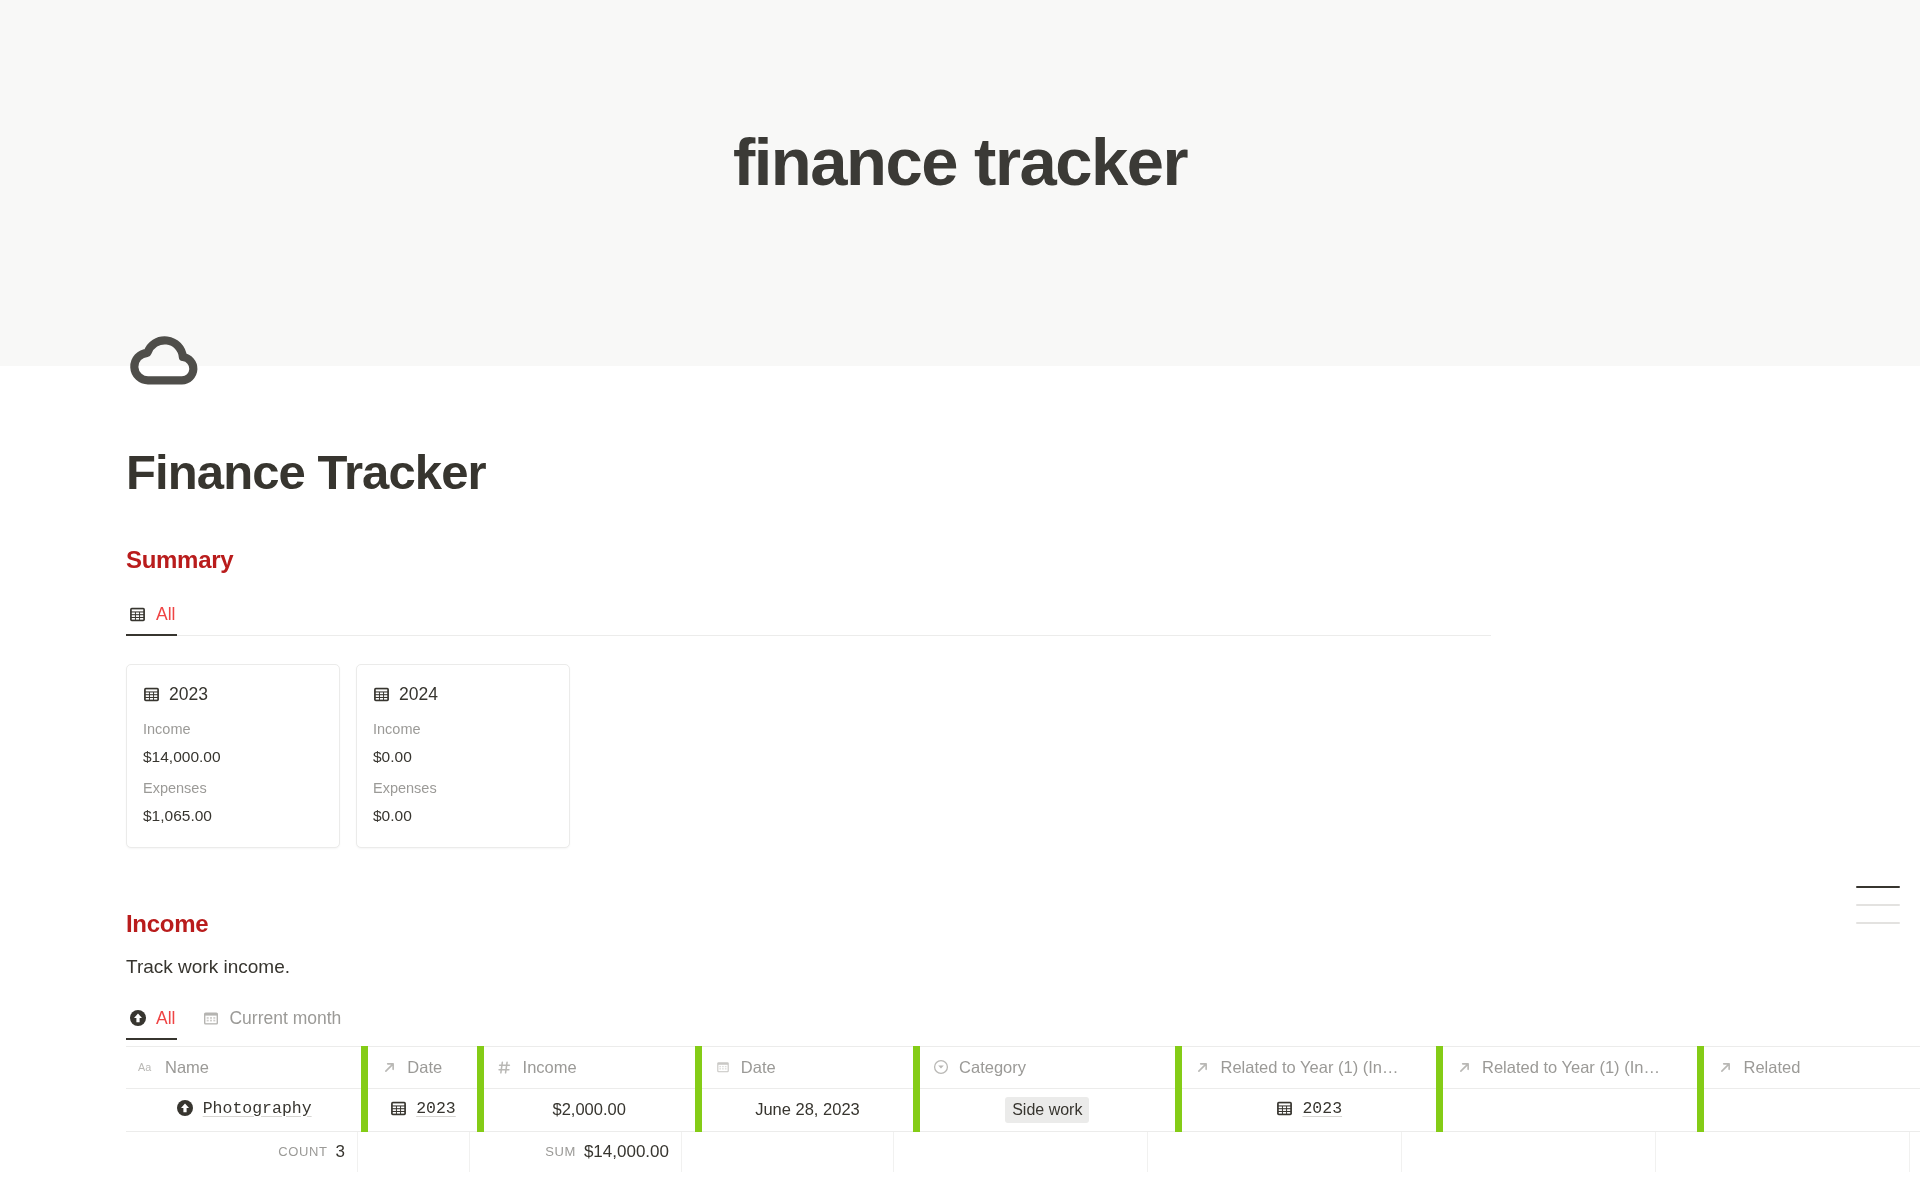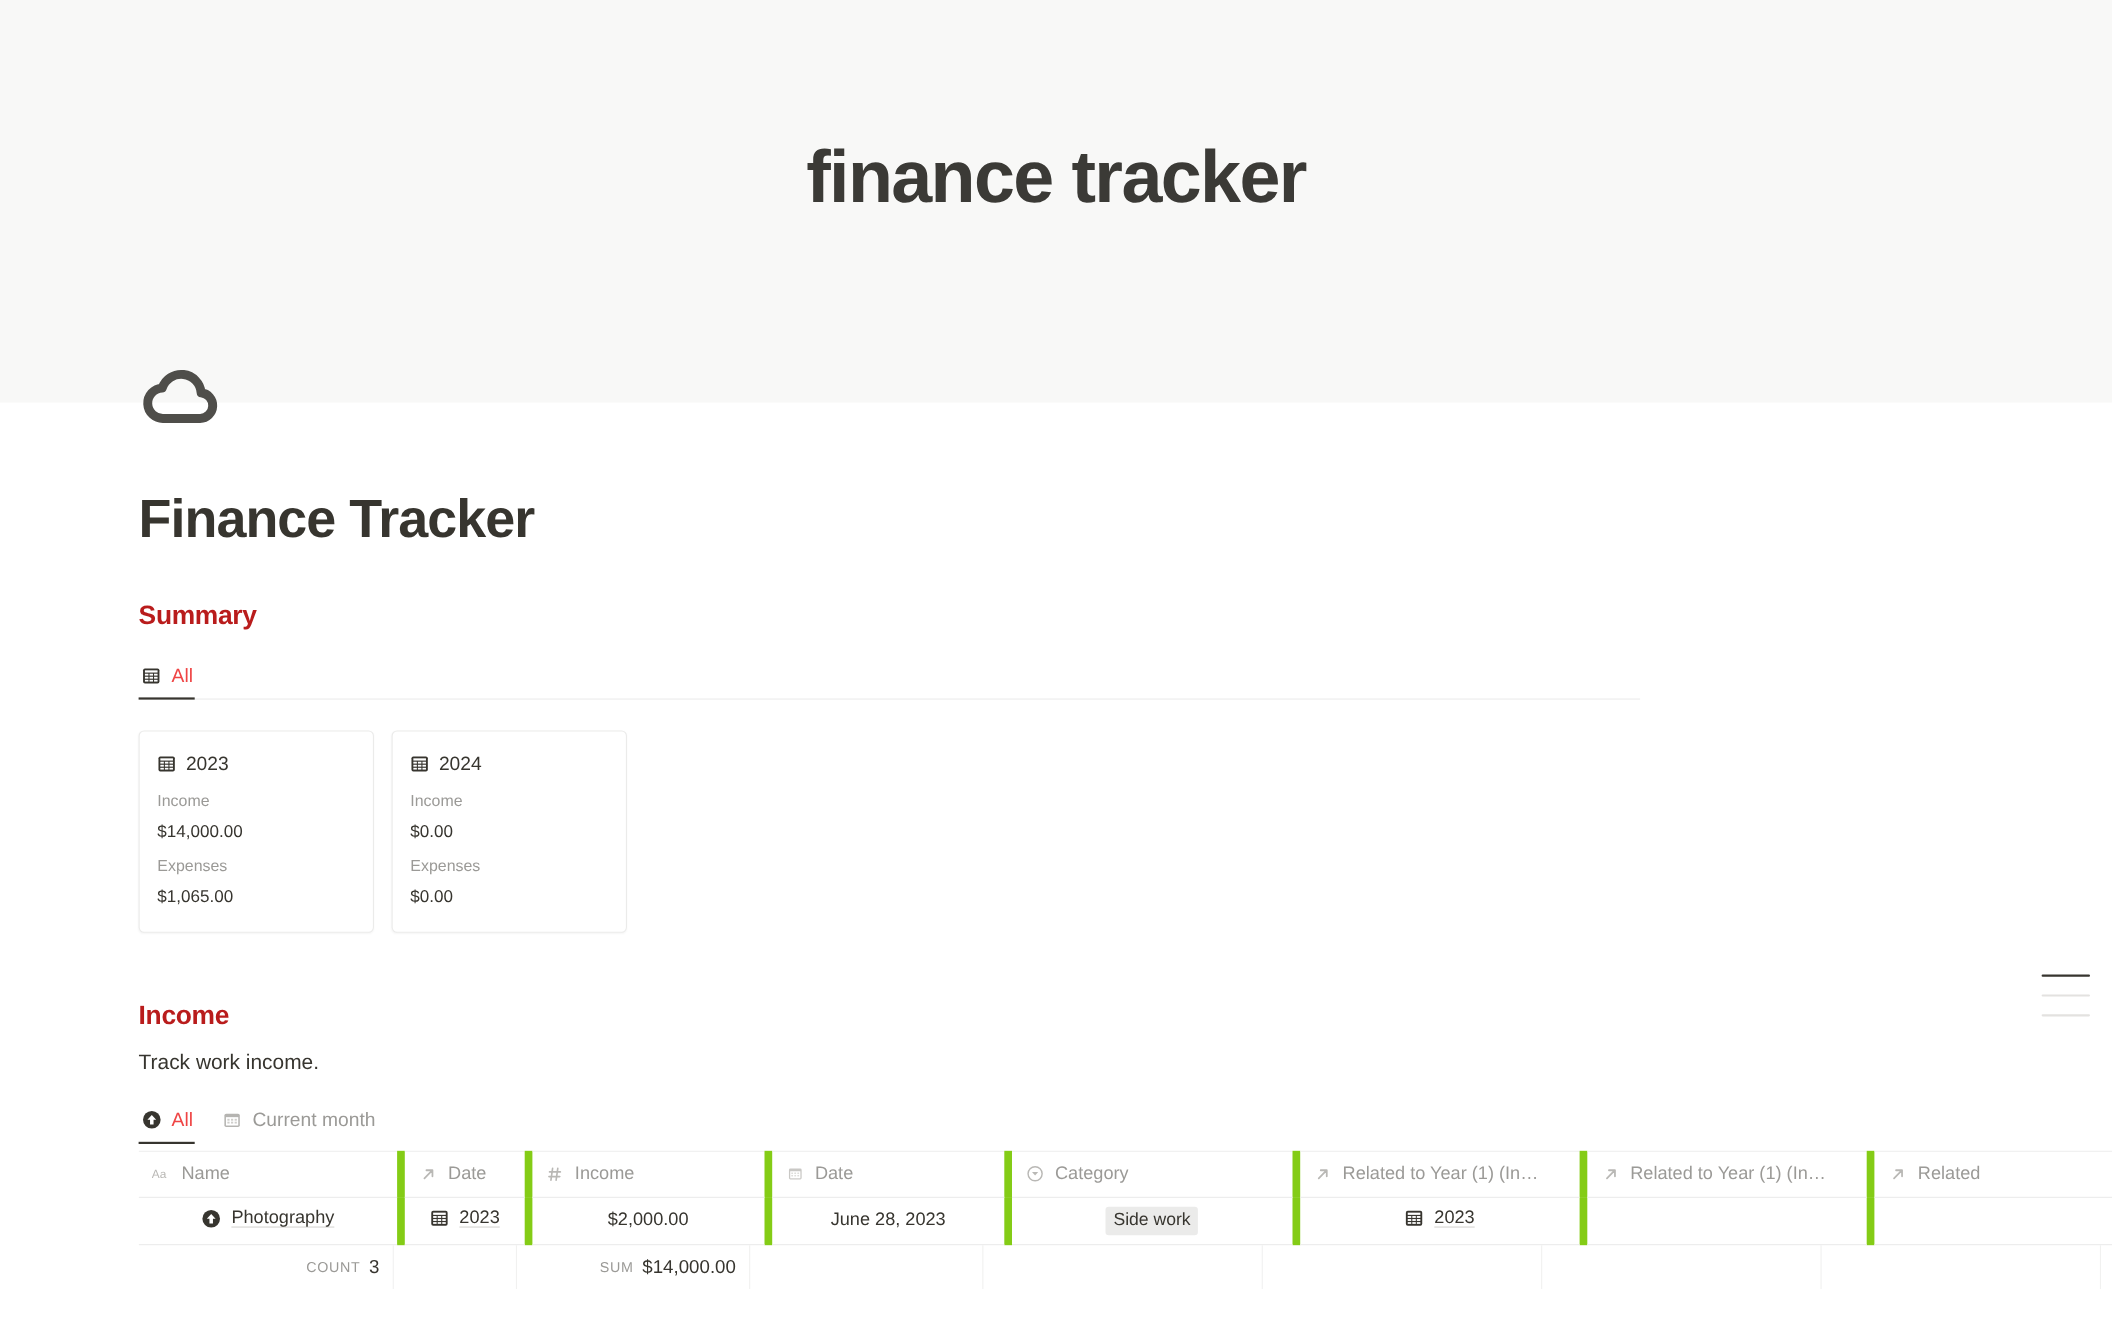--- a/index.html
+++ b/index.html
@@ -193,21 +193,21 @@
     padding:0 12px;
     font-size:16.5px;
     color:#37352f;
   }
   td.num { text-align:right; }
   .cell-link {
     display:inline-flex;
     align-items:center;
     gap:9px;
   }
-  .cell-link .lnk { text-decoration:underline; text-underline-offset:2.5px; text-decoration-color:#d6d5d2; }
+  .cell-link .lnk { text-decoration:underline; text-underline-offset:2.5px; text-decoration-color:#d6d5d2;font-family:Liberation Mono, monospace; }
   .cell-ico { width:18px; height:18px; display:inline-flex; align-items:center; justify-content:center; }
   .pill {
     display:inline-block;
     background:#ebebea;
     border-radius:3px;
     padding:2px 7px;
     font-size:16px;
     color:#37352f;
     line-height:1.35;
   }

